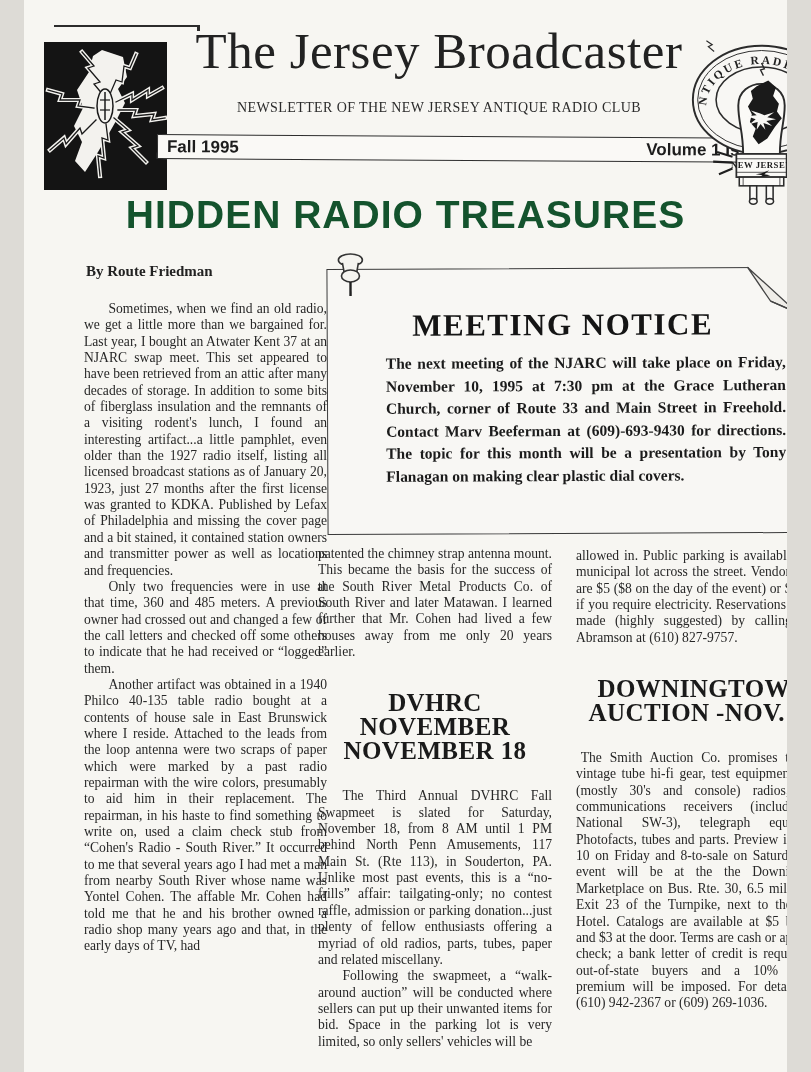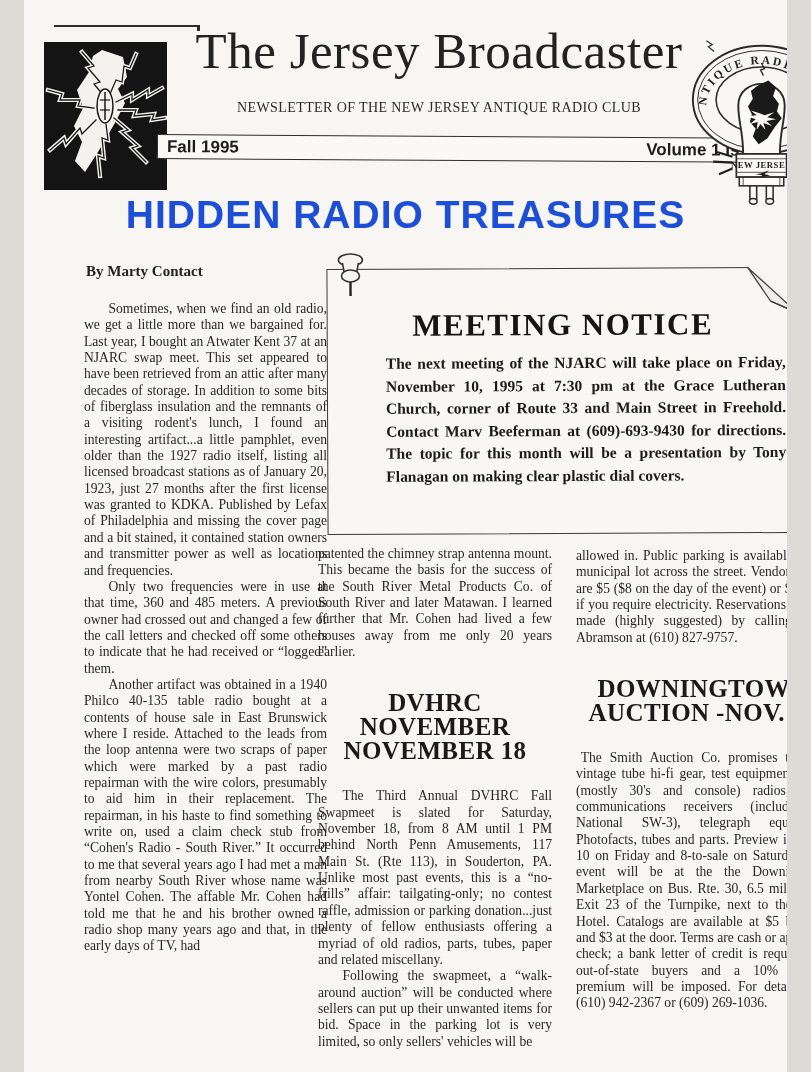--- a/index.html
+++ b/index.html
@@ -27,21 +27,21 @@
     display:flex;justify-content:space-between;align-items:center;
     font-family:"Liberation Sans",sans-serif;font-weight:bold;font-size:17px;
     color:#1d1d1d;padding:0 9px;box-sizing:border-box;
     transform:rotate(0.35deg);
   }
   .seal-logo{position:absolute;left:664px;top:36px;width:147px;height:174px;}
   
   .headline{
     position:absolute;left:0;top:193px;width:100%;text-align:center;
     font-family:"Liberation Sans",sans-serif;font-weight:bold;font-size:39px;
-    letter-spacing:1px;color:#1d4ed8;
+    letter-spacing:1px;color:#14532d;
   }
   .byline{
     position:absolute;left:62px;top:263px;
     font-size:15px;font-weight:bold;color:#222;
   }
   
   .notice{
     position:absolute;left:303px;top:268px;width:472px;height:266px;
     border:1.5px solid #3a3a3a;background:#f8f7f4;box-sizing:border-box;
     transform:rotate(-0.25deg);
@@ -144,21 +144,21 @@
     <line x1="94" y1="146" x2="94" y2="155" stroke="#2b2b2b" stroke-width="0.8"></line>
     <g stroke="#2b2b2b" stroke-width="1.6" fill="#fbfaf7">
       <rect x="63" y="155" width="7" height="14"></rect>
       <rect x="80" y="155" width="7" height="14"></rect>
       <ellipse cx="66.5" cy="171" rx="4" ry="3"></ellipse>
       <ellipse cx="83.5" cy="171" rx="4" ry="3"></ellipse>
     </g>
   </svg>
 
   <div class="headline">HIDDEN RADIO TREASURES</div>
-  <div class="byline">By Marty Contact</div>
+  <div class="byline">By Route Friedman</div>
 
   <div class="notice">
     <svg class="pushpin" viewBox="0 0 36 52">
       <ellipse cx="17" cy="8" rx="12" ry="6" fill="#f5f4f0" stroke="#333" stroke-width="1.6"></ellipse>
       <path d="M9,11 L11,22 L23,22 L25,11" fill="#f5f4f0" stroke="#333" stroke-width="1.6"></path>
       <ellipse cx="17" cy="24" rx="9" ry="6" fill="#f5f4f0" stroke="#333" stroke-width="1.6"></ellipse>
       <line x1="17" y1="30" x2="17" y2="44" stroke="#222" stroke-width="2.4"></line>
     </svg>
     <svg class="dogear" viewBox="0 0 62 58">
       <polygon points="10,0 62,0 62,50" fill="#f7f6f2"></polygon>

